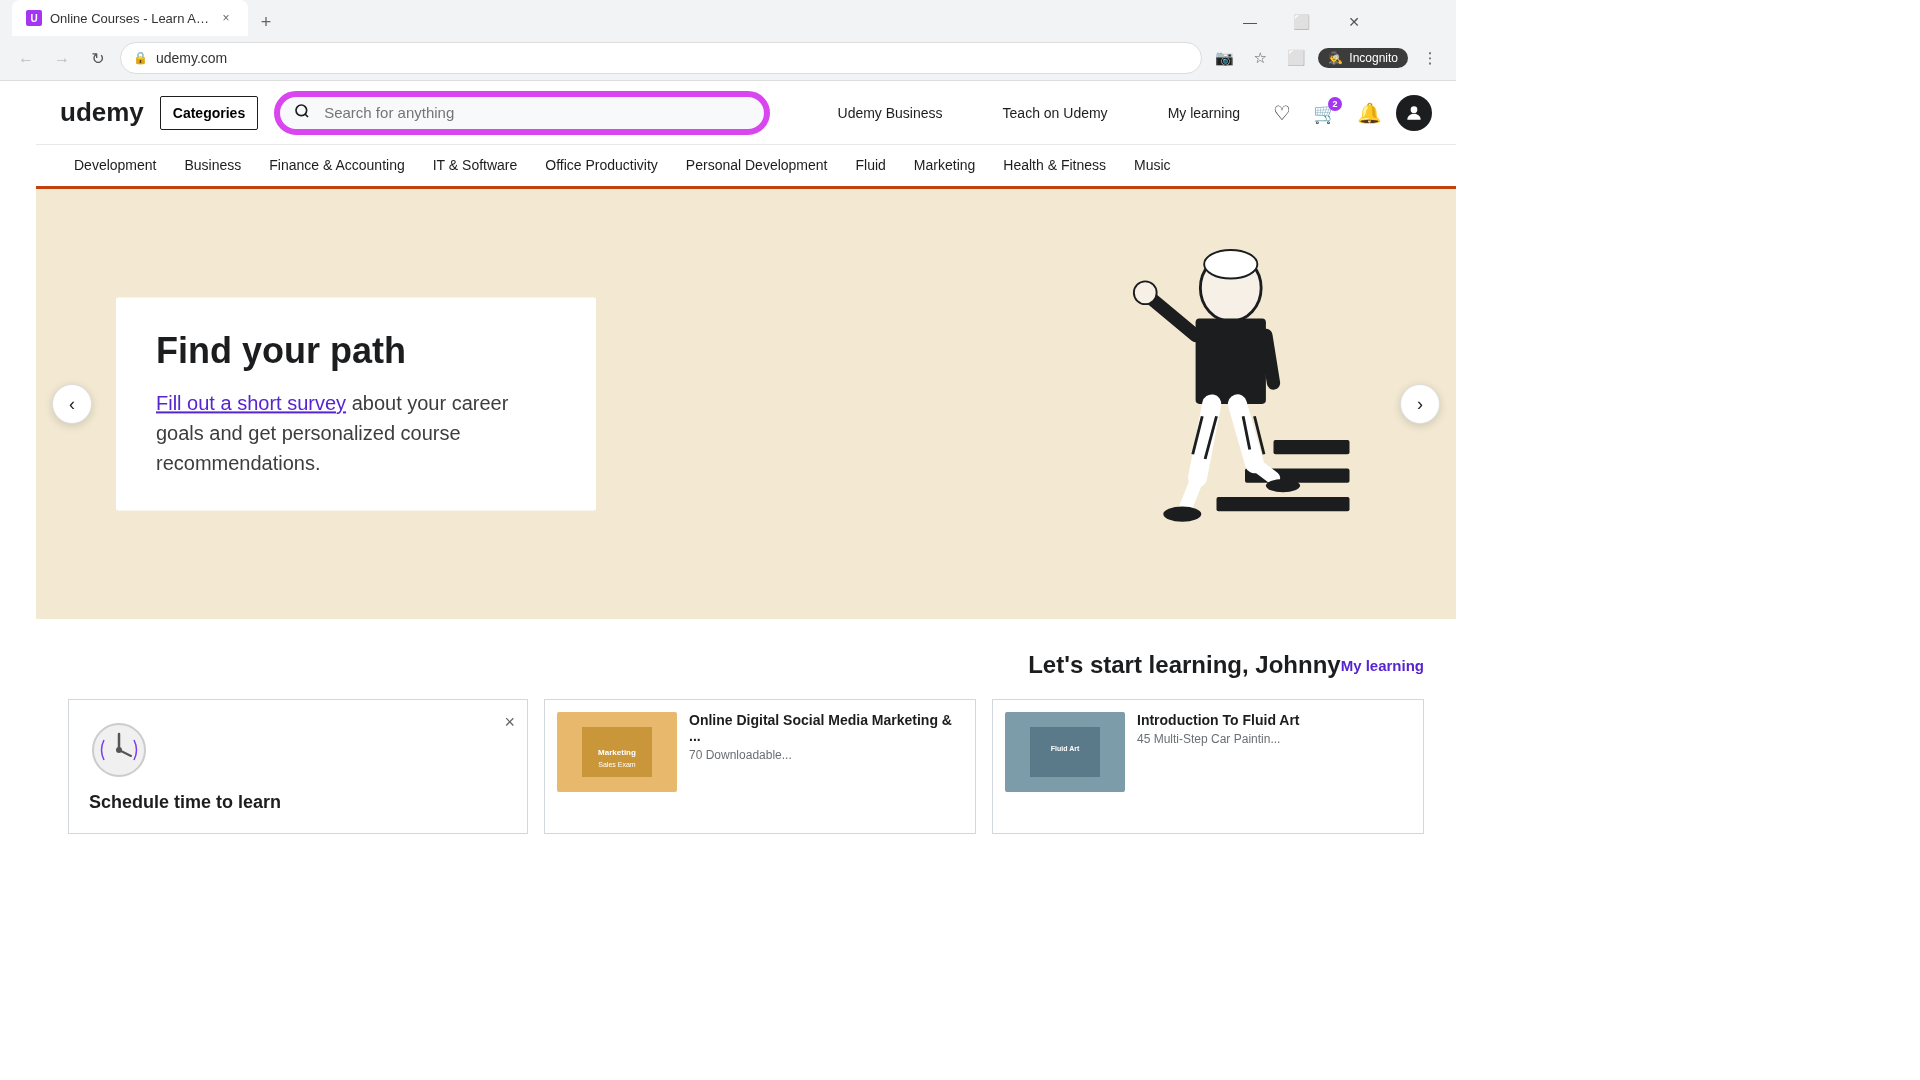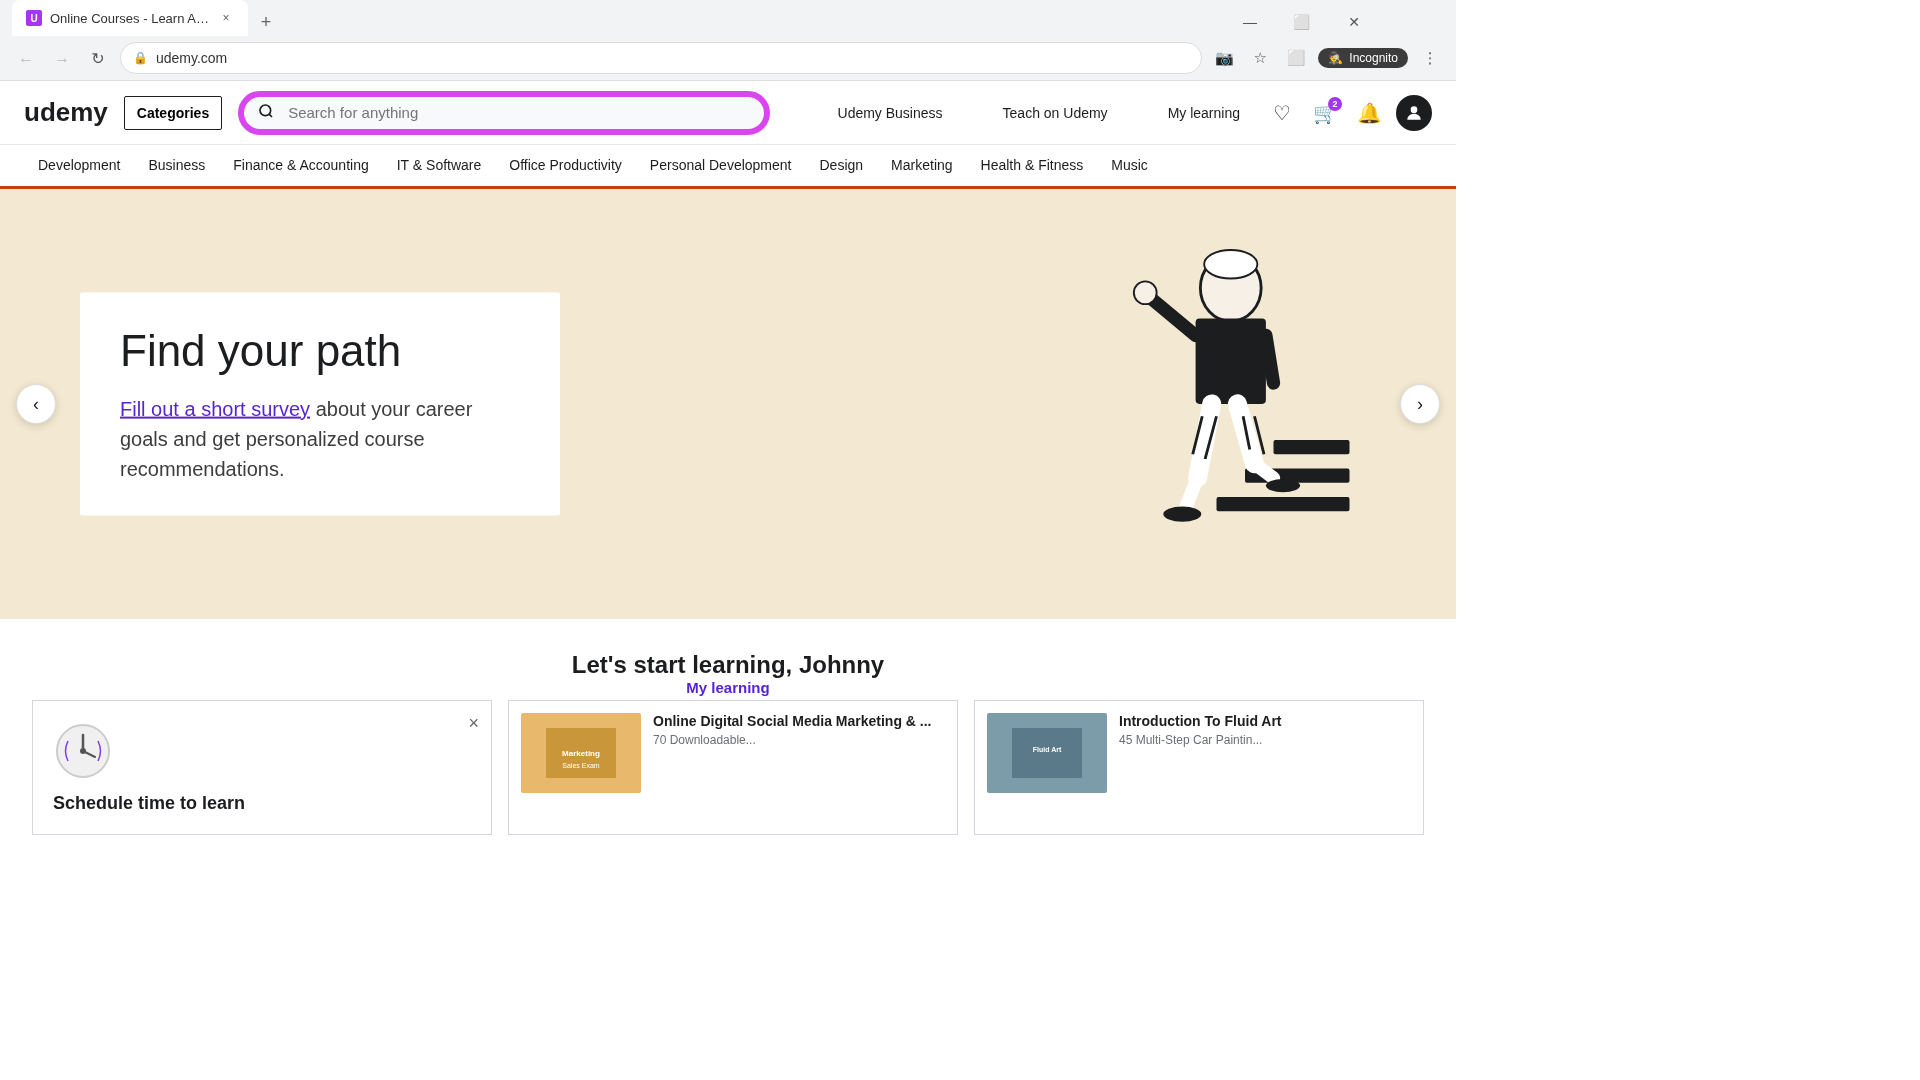--- a/index.html
+++ b/index.html
@@ -114,20 +114,21 @@
       background: #3c3c3c;
       color: white;
       padding: 3px 10px;
       border-radius: 14px;
       font-size: 12px;
     }
 
     
     .udemy-app {
       background: #fff;
+      padding-left: 36px;
     }
 
     
     .header {
       display: flex;
       align-items: center;
       padding: 0 24px;
       height: 64px;
       border-bottom: 1px solid #e8e8e8;
       gap: 16px;
@@ -282,22 +283,22 @@
       transform: translateY(-50%);
       z-index: 2;
     }
     .hero-card {
       background: white;
       padding: 32px 40px;
       max-width: 480px;
       border-radius: 2px;
     }
     .hero-title {
-      font-size: 44px;
-      font-weight: 400;
+      font-size: 36px;
+      font-weight: 700;
       color: #1c1d1f;
       margin-bottom: 16px;
       line-height: 1.2;
     }
     .hero-body {
       font-size: 20px;
       color: #3d3d3d;
       line-height: 1.5;
     }
     .hero-link {
@@ -337,22 +338,21 @@
     .carousel-btn.next { right: 16px; }
 
     
     .learning-section {
       padding: 32px 32px 0;
     }
     .section-header {
       display: flex;
       align-items: center;
       justify-content: flex-end;
-      margin-bottom: 4px;
-      flex-direction: column;
+      margin-bottom: 20px;
     }
     .section-title {
       font-size: 24px;
       font-weight: 700;
       color: #1c1d1f;
     }
     .section-link {
       color: #5624d0;
       font-size: 15px;
       font-weight: 700;
@@ -499,21 +499,21 @@
     </div>
   </header>
 
   <nav class="nav-bar">
     <div class="nav-item">Development</div>
     <div class="nav-item">Business</div>
     <div class="nav-item">Finance &amp; Accounting</div>
     <div class="nav-item">IT &amp; Software</div>
     <div class="nav-item">Office Productivity</div>
     <div class="nav-item">Personal Development</div>
-    <div class="nav-item">Design</div>
+    <div class="nav-item">Fluid</div>
     <div class="nav-item">Marketing</div>
     <div class="nav-item">Health &amp; Fitness</div>
     <div class="nav-item">Music</div>
   </nav>
 
   <div class="hero-banner">
     <button class="carousel-btn prev">‹</button>
 
     <div class="hero-content">
       <div class="hero-card">

